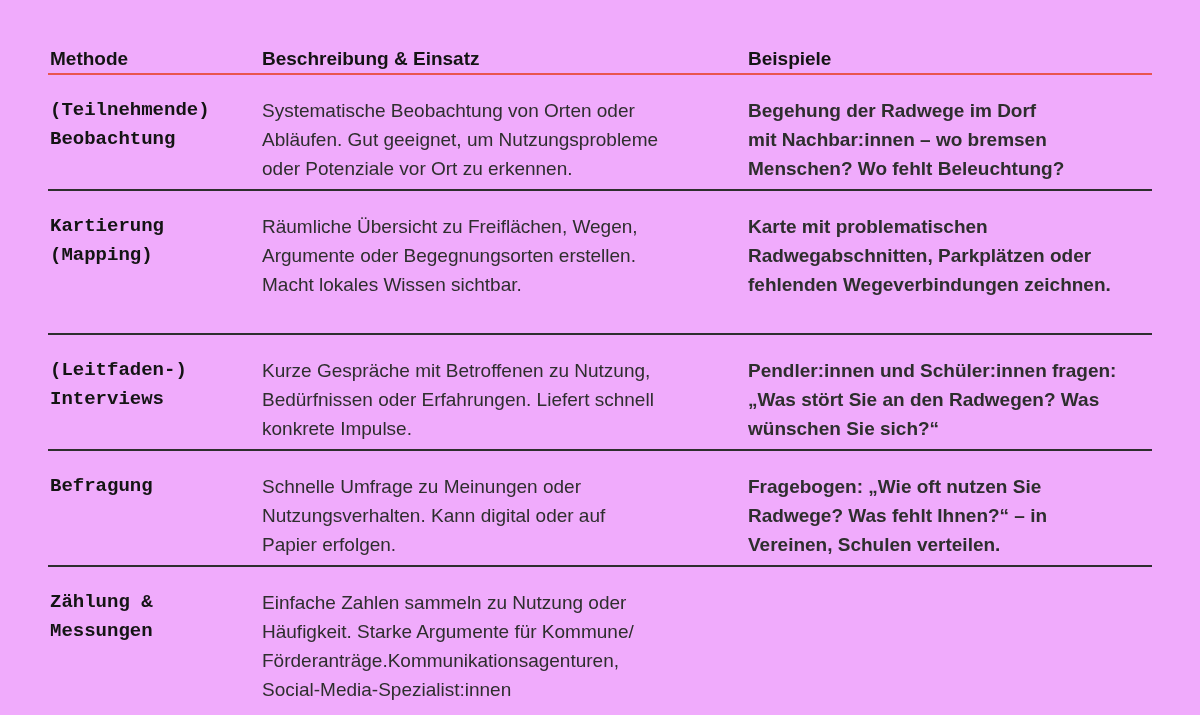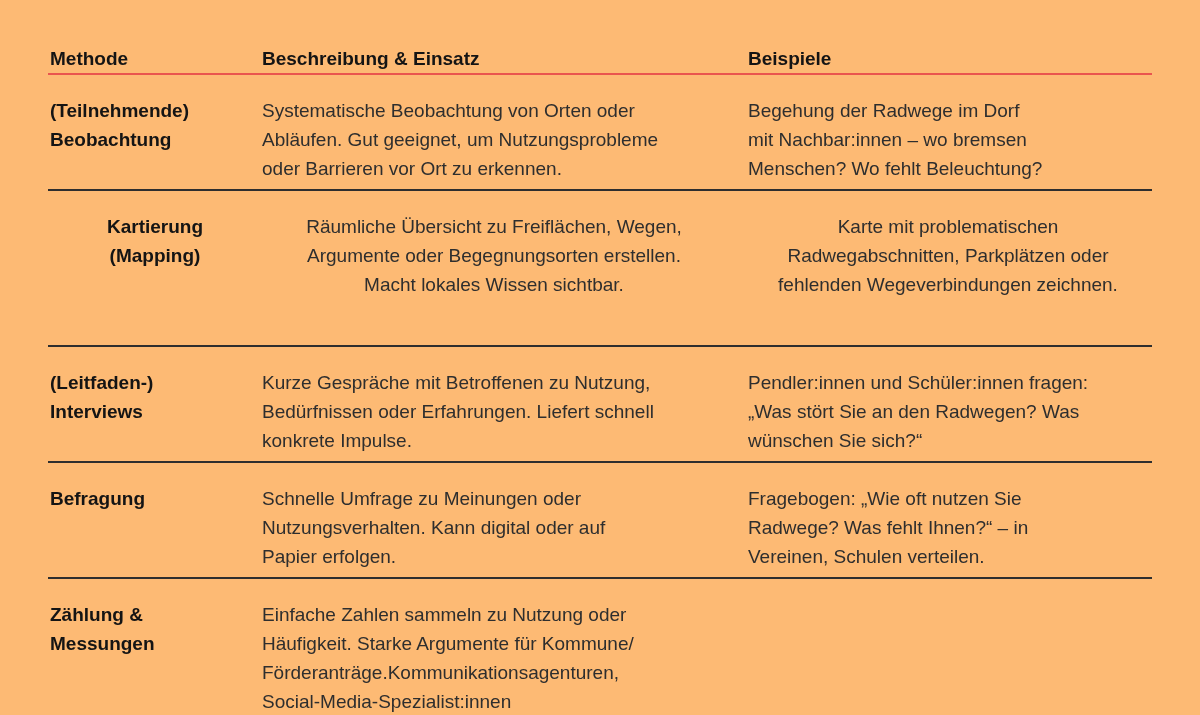--- a/index.html
+++ b/index.html
@@ -4,21 +4,21 @@
 <style>
   html, body {
     margin: 0;
     padding: 0;
     background: #ffffff;
     font-family: "Liberation Sans", "DejaVu Sans", sans-serif;
   }
   .page {
     width: 1200px;
     height: 715px;
-    background: #fdba74;
+    background: #f0abfc;
     overflow: hidden;
     box-sizing: border-box;
   }
   .tablewrap {
     margin: 44px 48px 0 48px; 
   }
   .grid-row {
     display: grid;
     grid-template-columns: 212px 486px 1fr;
     box-sizing: border-box;
@@ -30,58 +30,58 @@
     font-size: 19px;
     line-height: 29px;
     font-weight: 700;
     color: #141414;
   }
   .trow {
     border-bottom: 2px solid #2e2e2e;
     padding: 21px 0 6px 0;
   }
   .trow.tall {
-    padding-bottom: 46px; 
-    text-align: center;
+    padding-bottom: 34px; 
   }
   .trow.last {
     border-bottom: none;
   }
   .cell {
     padding-left: 2px;
     white-space: pre-line;
     font-size: 19px;
     line-height: 29px;
     color: #2e2e2e;
   }
   .cell.method {
     font-weight: 700;
     color: #141414;
+    font-family: Liberation Mono, monospace;
   }
   .cell.desc   { padding-right: 20px; }
-  .cell.example{ padding-right: 4px; }
+  .cell.example{ padding-right: 4px; font-weight: bold; }
 </style>
 </head>
 <body>
 
 <div class="page">
   <div class="tablewrap">
 
     <div class="grid-row thead">
       <div class="cell">Methode</div>
       <div class="cell">Beschreibung &amp; Einsatz</div>
       <div class="cell">Beispiele</div>
     </div>
 
     <div class="grid-row trow">
       <div class="cell method">(Teilnehmende)
 Beobachtung</div>
       <div class="cell desc">Systematische Beobachtung von Orten oder
 Abläufen. Gut geeignet, um Nutzungsprobleme
-oder Barrieren vor Ort zu erkennen.</div>
+oder Potenziale vor Ort zu erkennen.</div>
       <div class="cell example">Begehung der Radwege im Dorf
 mit Nachbar:innen – wo bremsen
 Menschen? Wo fehlt Beleuchtung?</div>
     </div>
 
     <div class="grid-row trow tall">
       <div class="cell method">Kartierung
 (Mapping)</div>
       <div class="cell desc">Räumliche Übersicht zu Freiflächen, Wegen,
 Argumente oder Begegnungsorten erstellen.

